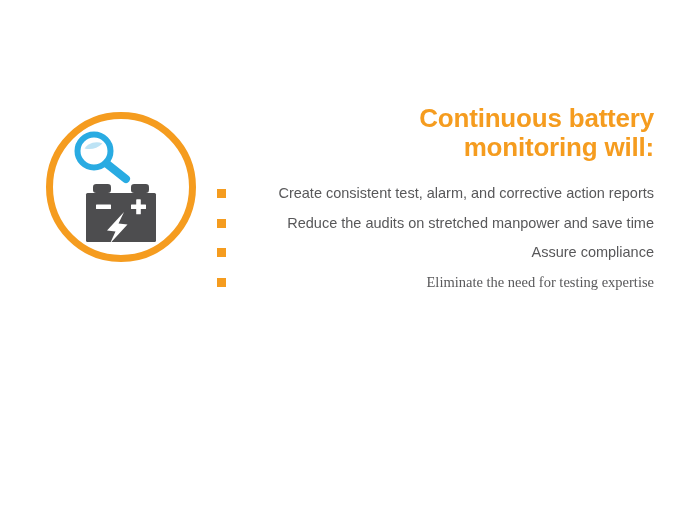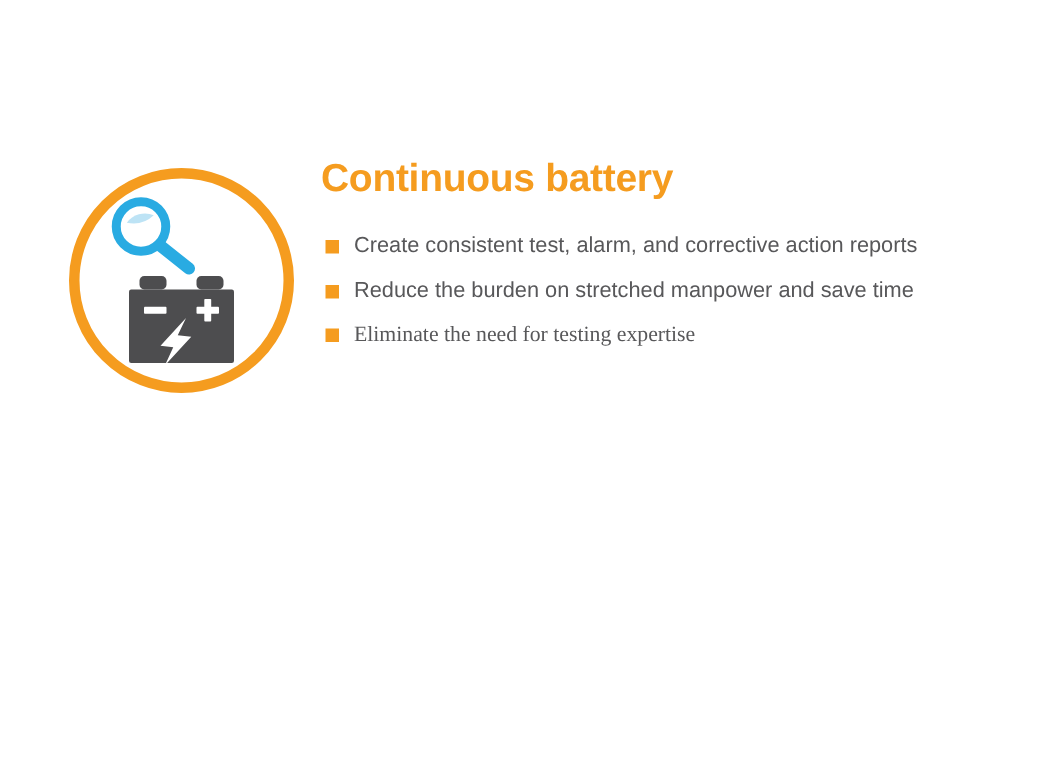--- a/index.html
+++ b/index.html
@@ -45,20 +45,21 @@
     width: 150px;
     height: 150px;
   }
 
   
   #text-column {
     position: absolute;
     left: 214px;
     top: 104px;
     width: 440px;
+    text-align: right;
   }
   #headline {
     margin: 0;
     color: #F59C1F;
     font-size: 26px;
     font-weight: bold;
     line-height: 29px;
     letter-spacing: -0.2px;
   }
   #headline .hl-line {
@@ -124,30 +125,35 @@
       </g>
 
       <path d="M78 100 L61 118.5 L69.5 119.5 L64 131.5 L81.5 112.5 L72.5 111.5 Z" fill="#FFFFFF"></path>
     </svg>
   </div>
 
   <div id="text-column">
 
     <h1 id="headline">
       <span class="hl-line">Continuous battery</span>
+      <span class="hl-line">monitoring will:</span>
     </h1>
 
     <ul id="bullet-list">
       <li class="bullet-item">
         <span class="bullet-marker"></span>
         <span class="bullet-text">Create consistent test, alarm, and corrective action reports</span>
       </li>
       <li class="bullet-item">
         <span class="bullet-marker"></span>
-        <span class="bullet-text">Reduce the burden on stretched manpower and save time</span>
+        <span class="bullet-text">Reduce the audits on stretched manpower and save time</span>
+      </li>
+      <li class="bullet-item">
+        <span class="bullet-marker"></span>
+        <span class="bullet-text">Assure compliance</span>
       </li>
       <li class="bullet-item">
         <span class="bullet-marker"></span>
         <span class="bullet-text">Eliminate the need for testing expertise</span>
       </li>
     </ul>
 
   </div>
 </div>
 

